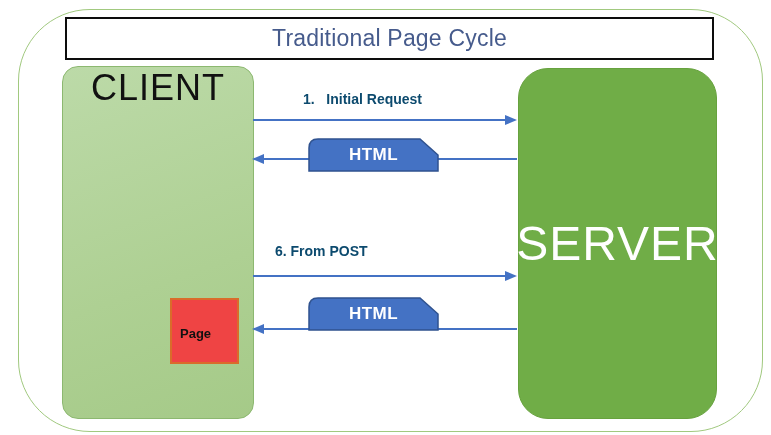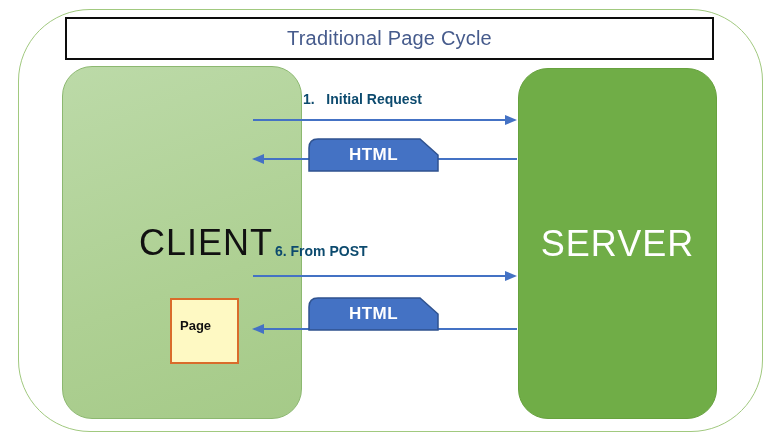--- a/index.html
+++ b/index.html
@@ -24,51 +24,51 @@
   .title-box {
     position: absolute;
     left: 65px; top: 17px;
     width: 645px; height: 39px;
     background: #ffffff;
     border: 2px solid #0d0d0d;
     display: flex; align-items: center; justify-content: center;
   }
   .title-text {
     color: #465b8c;
-    font-size: 20px;
+    font-size: 23px;
     letter-spacing: 0.2px;
   }
 
   .client-box {
     position: absolute;
     left: 62px; top: 66px;
     width: 190px; height: 351px;
     background: linear-gradient(160deg, #bcdaa8 0%, #aed093 60%, #a5ca88 100%);
     border: 1.5px solid #8cb870;
-    border-radius: 30px;
-    display: flex; align-items: center; justify-content: center; padding-left: 48px;
+    border-radius: 16px;
+    display: flex; align-items: flex-start; justify-content: center;
   }
   .client-label {
     color: #111111;
     font-size: 36px;
     letter-spacing: 1px;
   }
 
   .server-box {
     position: absolute;
     left: 518px; top: 68px;
     width: 197px; height: 349px;
     background: #70ad47;
     border: 1.5px solid #67a23e;
     border-radius: 30px;
     display: flex; align-items: center; justify-content: center;
   }
   .server-label {
     color: #ffffff;
-    font-size: 36px;
+    font-size: 48px;
     letter-spacing: 1px;
   }
 
   .step-label {
     position: absolute;
     color: #0c4a6e;
     font-size: 14px;
     font-weight: bold;
     white-space: pre;
     z-index: 3;
@@ -108,24 +108,24 @@
     font-size: 17px;
     font-weight: bold;
     letter-spacing: 0.5px;
     text-align: center;
   }
 
   .page-reload-box {
     position: absolute;
     left: 170px; top: 298px;
     width: 69px; height: 66px;
-    background: #fef9c3;
+    background: #ef4444;
     border: 2px solid #d96c2b;
     box-sizing: border-box;
-    padding: 14px 0 0 8px;
+    padding: 22px 0 0 8px;
     z-index: 2;
   }
   .page-reload-box .pr-line {
     color: #111111;
     font-size: 13px;
     font-weight: bold;
     line-height: 1.85;
   }
 </style>
 </head>

